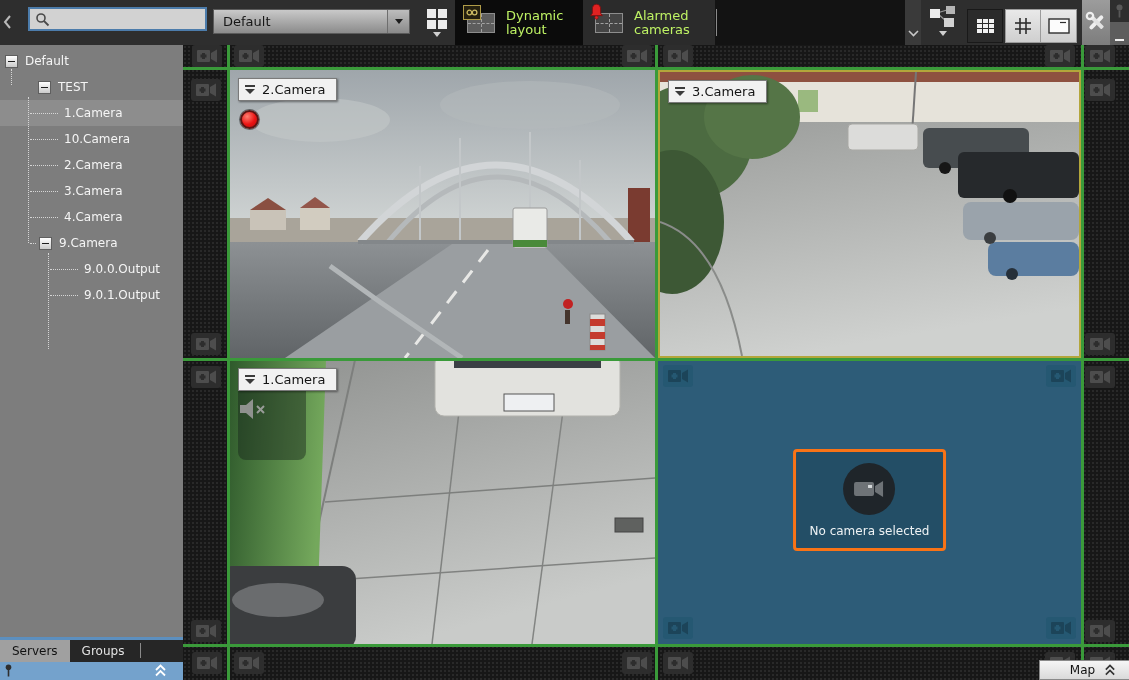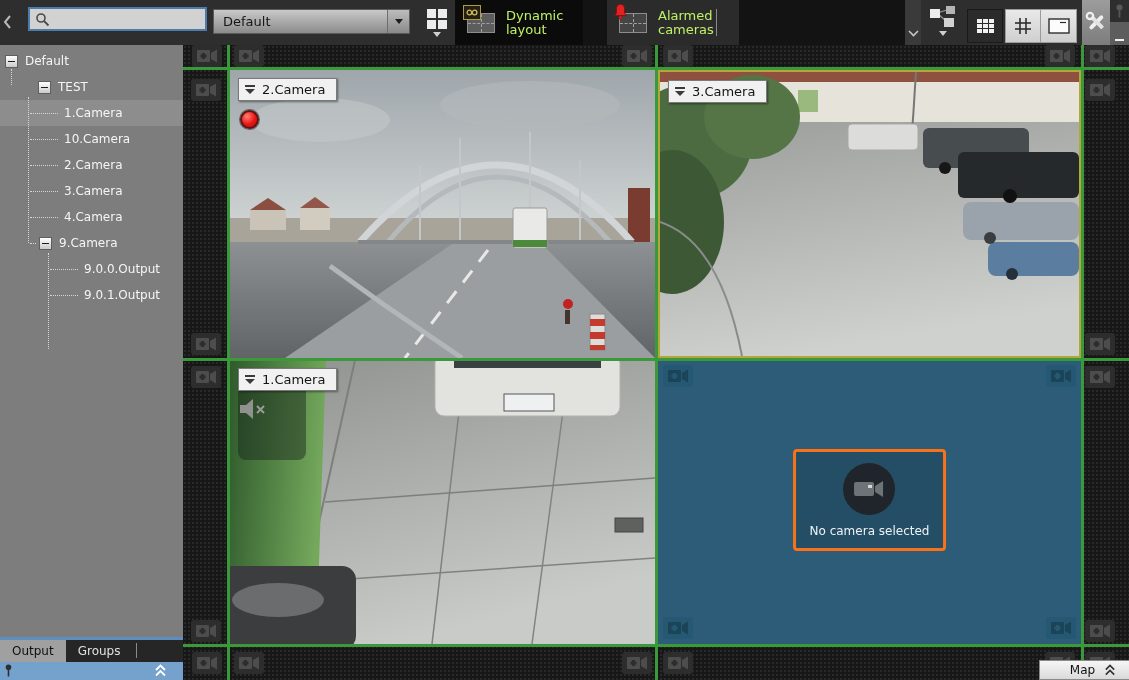--- a/index.html
+++ b/index.html
@@ -19,21 +19,21 @@
   .tri-down{width:0;height:0;border-left:4px solid transparent;border-right:4px solid transparent;border-top:5px solid #1d1d1d;}
   .grid-btn{position:absolute;left:424px;top:9px;width:26px;height:30px;display:flex;flex-direction:column;align-items:center;cursor:pointer;}
   .grid-btn .sq{display:grid;grid-template-columns:9px 9px;grid-template-rows:9px 9px;gap:2px;}
   .grid-btn .sq i{background:#ececec;display:block;}
   .grid-btn .tri-down{border-top-color:#cfcfcf;margin-top:3px;}
 
   .tabstrip-bg{position:absolute;left:455px;top:0;width:450px;height:45px;background:#131313;}
   .ltab{position:absolute;top:0;height:45px;display:flex;align-items:center;gap:9px;cursor:pointer;box-sizing:border-box;padding-left:10px;}
   .ltab .lbl{font-size:13px;color:#bef264;line-height:14px;}
   #tab-dynamic{left:455px;width:128px;background:#0b0b0b;}
-  #tab-alarmed{left:583px;width:132px;background:#2b2b2b;margin-left:24px;}
+  #tab-alarmed{left:583px;width:132px;background:#2b2b2b;}
   #tab-new{left:718px;width:186px;background:#131313;}
   .tab-sep{position:absolute;left:716px;top:9px;width:1px;height:27px;background:#8a8a8a;}
   .layout-ic{position:relative;width:32px;height:24px;flex:0 0 auto;}
   .layout-ic .frame{position:absolute;left:2px;top:2px;width:28px;height:20px;background:#5d5d5d;border:1px solid #8d8d8d;box-sizing:border-box;}
   .layout-ic .frame::before{content:"";position:absolute;left:0;right:0;top:50%;border-top:1px dashed #a2a2a2;}
   .layout-ic .frame::after{content:"";position:absolute;top:0;bottom:0;left:50%;border-left:1px dashed #a2a2a2;}
   .badge-inf{position:absolute;left:-2px;top:-6px;width:16px;height:13px;background:#25200f;border:1px solid #b09c48;display:flex;align-items:center;justify-content:center;z-index:2;}
   .badge-bell{position:absolute;left:-4px;top:-8px;width:15px;height:17px;z-index:2;}
   .blank-ic{width:36px;height:27px;background:linear-gradient(#ffffff,#d6d6d6);border:1px solid #9a9a9a;box-sizing:border-box;border-radius:1px;flex:0 0 auto;}
   .tab-scroll{position:absolute;left:905px;top:0;width:16px;height:45px;background:#3a3a3a;display:flex;align-items:flex-end;justify-content:center;padding-bottom:8px;box-sizing:border-box;cursor:pointer;}
@@ -269,21 +269,21 @@
         <span class="tick"></span>
         <span>9.0.1.Output</span>
       </div>
       <div class="vdot" id="vd1"></div>
       <div class="vdot" id="vd2"></div>
       <div class="vdot" id="vd3"></div>
     </div>
 
     <div class="blue-line"></div>
     <div class="panel-tabs">
-      <div class="ptab active">Output</div>
+      <div class="ptab active">Servers</div>
       <div class="ptab">Groups</div>
       <div class="ptab-sep"></div>
     </div>
     <div class="bluebar">
       <span class="pin">
         <svg width="9" height="13" viewBox="0 0 9 13">
             <circle cx="4.5" cy="3.2" r="2.8" fill="#2f2f2f"></circle>
             <rect x="3.7" y="6" width="1.6" height="6.5" fill="#2f2f2f"></rect>
           </svg>
       </span>

